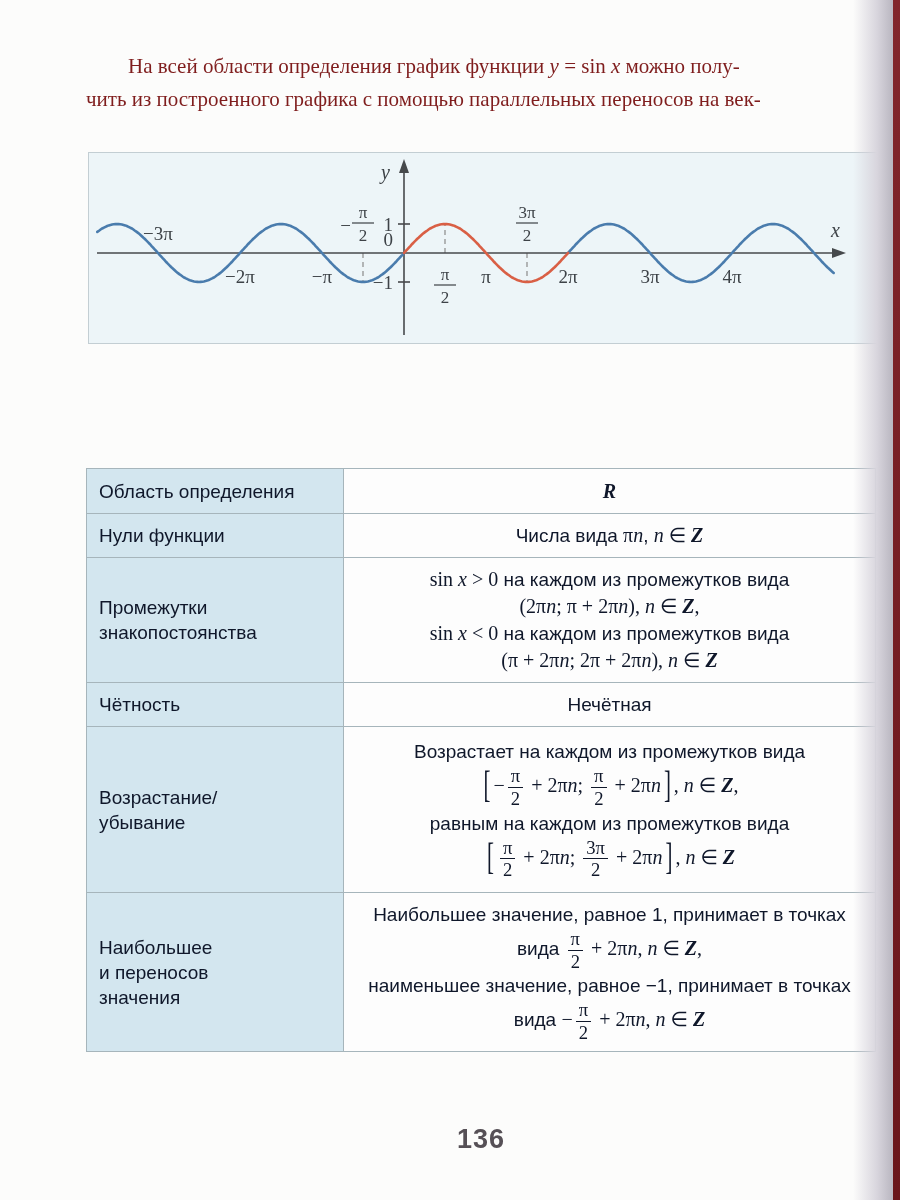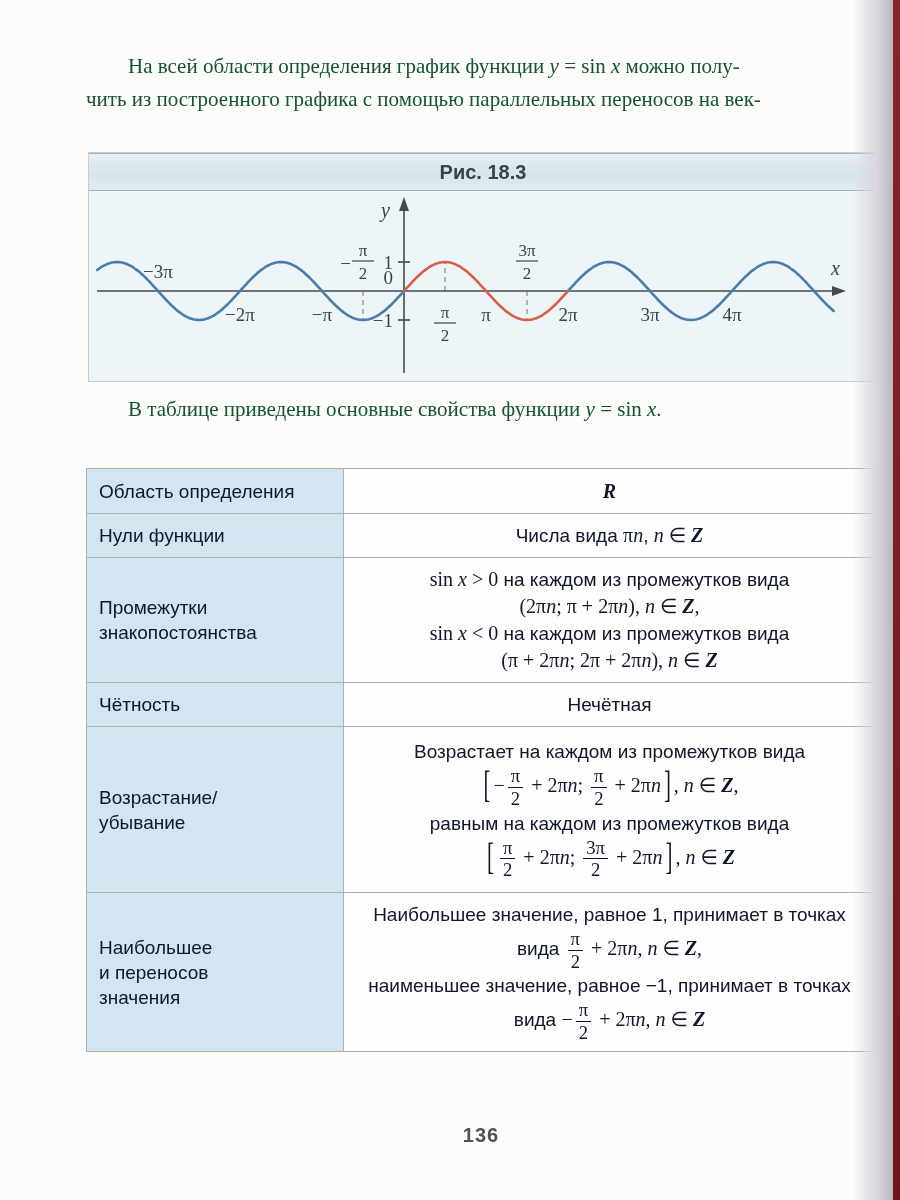--- a/index.html
+++ b/index.html
@@ -1,19 +1,19 @@
 <!DOCTYPE html>
 <html><head>
 <meta charset="utf-8">
 <style>
   html,body{margin:0;padding:0;}
   .sheet{position:relative;width:900px;height:1200px;background:#fcfcfb;overflow:hidden;
          font-family:"Liberation Sans",sans-serif;}
   
-  .para{position:absolute;left:86px;width:794px;font:21px/33px "Liberation Serif",serif;color:#14532d;}
+  .para{position:absolute;left:86px;width:794px;font:21px/33px "Liberation Serif",serif;color:#7f1d1d;}
   .intro{top:50px;}
   .para2{top:393px;}
   .line{white-space:nowrap;}
   .indent{text-indent:42px;}
   .rt-i,.rt-r,.rt-bi{font-family:"Liberation Serif",serif;}
   .rt-i{font-style:italic;}
   .rt-bi{font-style:italic;font-weight:700;}
   .rt-b{font-weight:700;}
   .rt-lb,.rt-rb{display:inline-block;transform:scaleY(1.8);font-family:"Liberation Serif",serif;
                 margin:0 3px;font-size:1.1em;}
@@ -33,39 +33,38 @@
   .props .rt-i,.props .rt-r,.props .rt-bi{font-size:20px;}
   tr.r1{height:45px;} tr.r2{height:43px;} tr.r3{height:42px;} tr.r4{height:43px;}
   tr.r5{height:106px;} tr.r6{height:39px;} tr.r7{height:166px;} tr.r8{height:147px;}
   tr.r1 .t-value{font-size:22px;}
   .frac{display:inline-flex;flex-direction:column;align-items:center;vertical-align:middle;
         font-family:"Liberation Serif",serif;line-height:1.05;margin:0 3px;font-size:0.98em;}
   .frac .num{border-bottom:1.4px solid currentColor;padding:0 3px 1px;}
   .frac .den{padding-top:1px;}
   
   .pageno-wrap{position:absolute;top:1124px;left:86px;width:790px;text-align:center;}
-  .pageno{font-weight:700;font-size:20px;letter-spacing:1px;color:#565056;}
+  .pageno{font-weight:700;font-size:27px;letter-spacing:1px;color:#565056;}
   
   .page-edge{position:absolute;top:0;right:7px;width:40px;height:100%;
              background:linear-gradient(90deg,rgba(206,203,211,0) 0%,#d8d5dd 60%,#b9b6c0 100%);}
   .book-spine{position:absolute;top:0;right:0;width:7px;height:100%;
               background:linear-gradient(180deg,#82262c 0%,#6a161b 100%);}
 </style>
 </head>
 <body>
 
 <div class="sheet">
 
   <div class="para intro">
     <div class="line indent"><span>На всей области определения график функции </span><span class="rt-i">y</span><span> = sin </span><span class="rt-i">x</span><span> можно полу-</span></div>
     <div class="line"><span>чить из построенного графика с помощью параллельных переносов на век-</span></div>
   </div>
 
   <div class="figure">
-    <div class="fig-header">Рис. 18.3</div>
     <div class="fig-body">
       <svg width="786" height="190" viewBox="0 0 786 190">
           <line x1="274" y1="100" x2="274" y2="129" stroke="#8a8a8a" stroke-width="1.2" stroke-dasharray="5,4"></line>
           <line x1="356" y1="100" x2="356" y2="71" stroke="#8a8a8a" stroke-width="1.2" stroke-dasharray="5,4"></line>
           <line x1="438" y1="100" x2="438" y2="129" stroke="#8a8a8a" stroke-width="1.2" stroke-dasharray="5,4"></line>
           <g stroke="#46494c" stroke-width="1.6" fill="none">
             <line x1="8" y1="100" x2="753" y2="100"></line>
             <line x1="315" y1="10" x2="315" y2="182"></line>
           </g>
           <g fill="#46494c" stroke="none">
@@ -99,21 +98,20 @@
             <text x="304" y="93" text-anchor="end">0</text>
             <text x="304" y="136" text-anchor="end">−1</text>
             <text x="301" y="26" text-anchor="end" font-style="italic" font-size="20">y</text>
             <text x="751" y="84" text-anchor="end" font-style="italic" font-size="20">x</text>
           </g>
         </svg>
     </div>
   </div>
 
   <div class="para para2">
-    <div class="line indent"><span>В таблице приведены основные свойства функции </span><span class="rt-i">y</span><span> = sin </span><span class="rt-i">x</span><span>.</span></div>
   </div>
 
   <table class="props">
     <tbody>
         <tr class="r1">
           <td class="t-label">
             <div>Область определения</div>
           </td>
           <td class="t-value">
             <div class="v-line"><span class="rt-bi">R</span></div>

